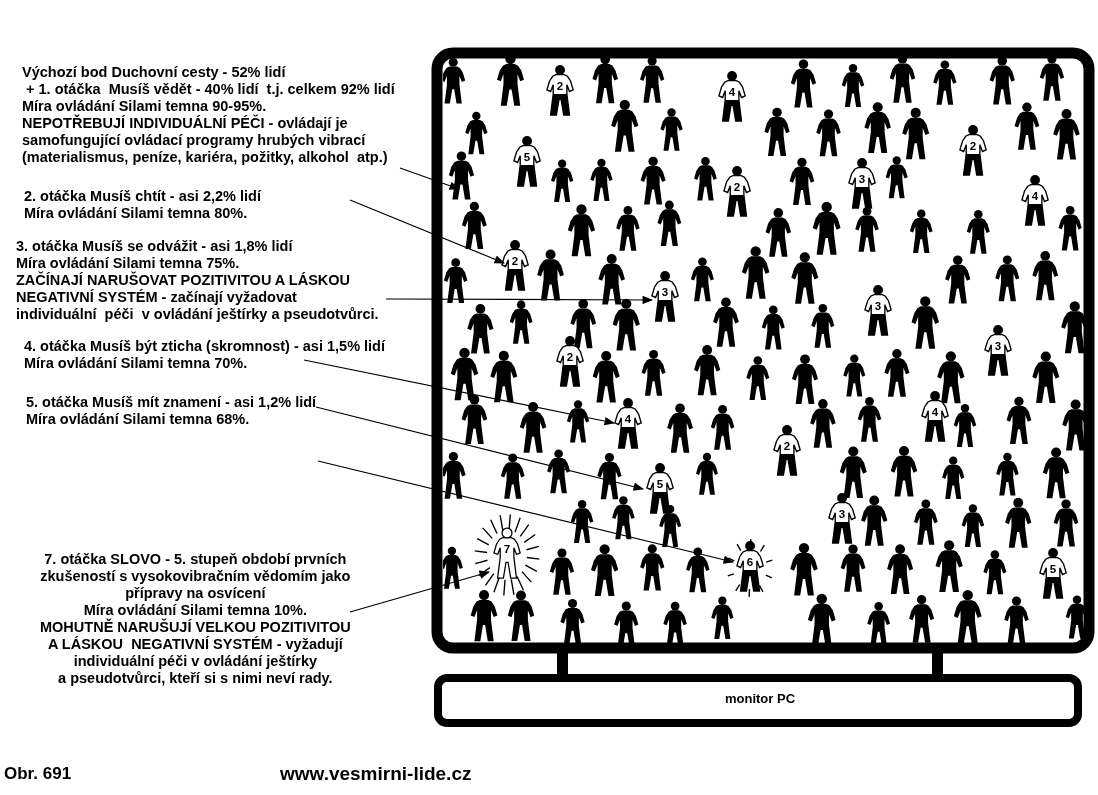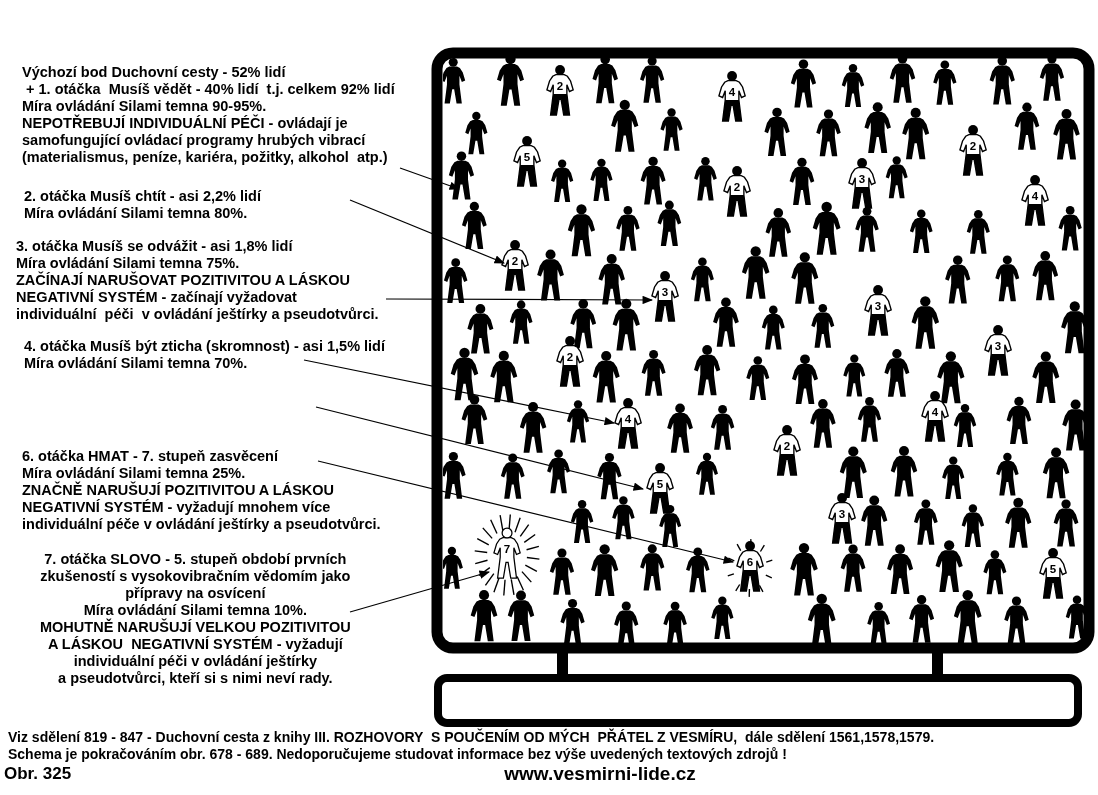--- a/index.html
+++ b/index.html
@@ -14,21 +14,21 @@
   #a3{left:16px;top:238px;}
   #a4{left:24px;top:338px;}
   #a5{left:26px;top:394px;}
   #a6{left:22px;top:448px;}
   #a7{left:40px;top:551px;text-align:center;}
   .monitor-label{position:absolute;left:450px;top:691px;width:620px;text-align:center;
                  font-size:13px;font-weight:bold;}
   .footer-note{position:absolute;left:8px;top:729px;width:1086px;font-size:14px;
                font-weight:bold;line-height:16.5px;white-space:pre;}
   .fig-number{position:absolute;left:4px;top:764px;font-size:17px;font-weight:bold;}
-  .website{position:absolute;left:280px;top:763px;width:640px;text-align:center;
+  .website{position:absolute;left:280px;top:763px;width:640px;
            font-size:19px;font-weight:bold;}
   svg{position:absolute;left:0;top:0;}
 </style>
 </head>
 <body>
 
 <div class="page">
 
   <svg id="diagram-svg" width="1098" height="795" viewBox="0 0 1098 795">
     <defs>
@@ -338,32 +338,28 @@
 (materialismus, peníze, kariéra, požitky, alkohol  atp.)</div>
   <div class="ann" id="a2">2. otáčka Musíš chtít - asi 2,2% lidí
 Míra ovládání Silami temna 80%.</div>
   <div class="ann" id="a3">3. otáčka Musíš se odvážit - asi 1,8% lidí
 Míra ovládání Silami temna 75%.
 ZAČÍNAJÍ NARUŠOVAT POZITIVITOU A LÁSKOU
 NEGATIVNÍ SYSTÉM - začínají vyžadovat
 individuální  péči  v ovládání ještírky a pseudotvůrci.</div>
   <div class="ann" id="a4">4. otáčka Musíš být zticha (skromnost) - asi 1,5% lidí
 Míra ovládání Silami temna 70%.</div>
-  <div class="ann" id="a6">6. otáčka HMAT - 7. stupeň zasvěcení
-Míra ovládání Silami temna 25%.
-ZNAČNĚ NARUŠUJÍ POZITIVITOU A LÁSKOU
-NEGATIVNÍ SYSTÉM - vyžadují mnohem více
-individuální péče v ovládání ještírky a pseudotvůrci.</div>
+  <div class="ann" id="a5">5. otáčka Musíš mít znamení - asi 1,2% lidí
+Míra ovládání Silami temna 68%.</div>
   <div class="ann" id="a7">7. otáčka SLOVO - 5. stupeň období prvních
 zkušeností s vysokovibračním vědomím jako
 přípravy na osvícení
 Míra ovládání Silami temna 10%.
 MOHUTNĚ NARUŠUJÍ VELKOU POZITIVITOU
 A LÁSKOU  NEGATIVNÍ SYSTÉM - vyžadují
 individuální péči v ovládání ještírky
 a pseudotvůrci, kteří si s nimi neví rady.</div>
 
-
-  <div class="footer-note">Viz sdělení 819 - 847 - Duchovní cesta z knihy III. ROZHOVORY  S POUČENÍM OD MÝCH  PŘÁTEL Z VESMÍRU,  dále sdělení 1561,1578,1579.
-Schema je pokračováním obr. 678 - 689. Nedoporučujeme studovat informace bez výše uvedených textových zdrojů !</div>
-  <div class="fig-number">Obr. 325</div>
+  <div class="monitor-label">monitor PC</div>
+
+  <div class="fig-number">Obr. 691</div>
   <div class="website">www.vesmirni-lide.cz</div>
 </div>
 
 </body></html>

